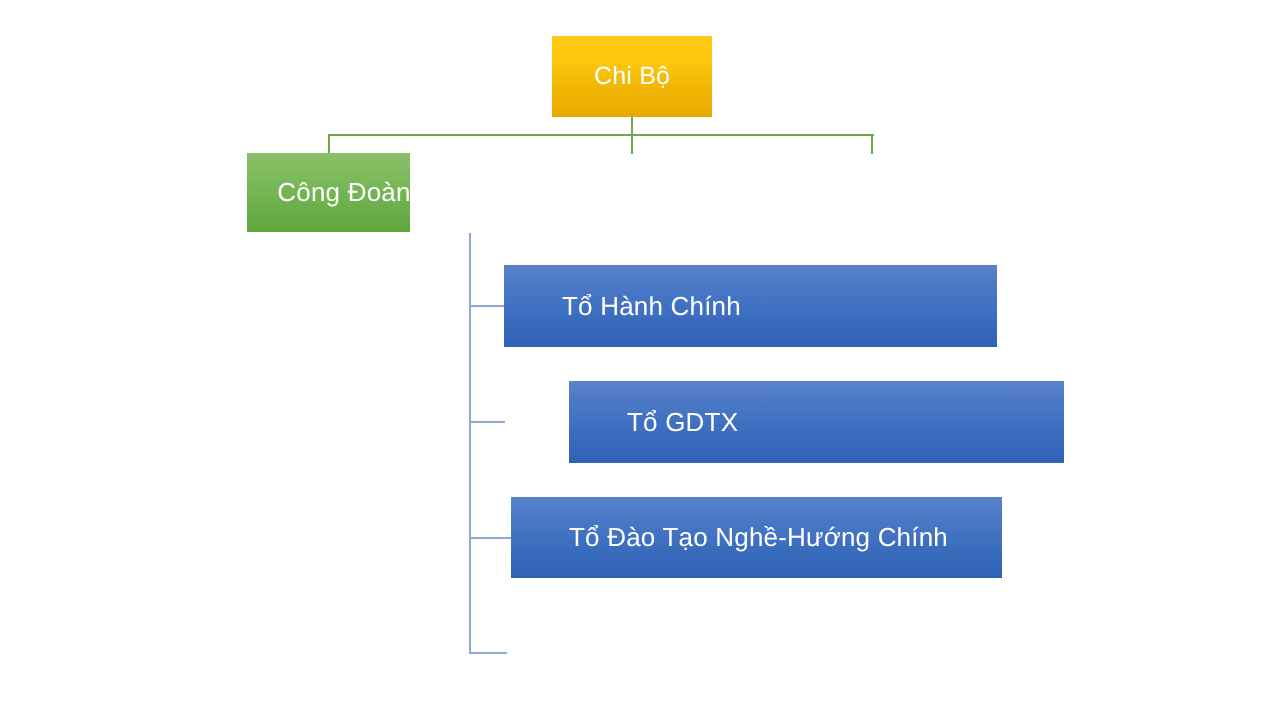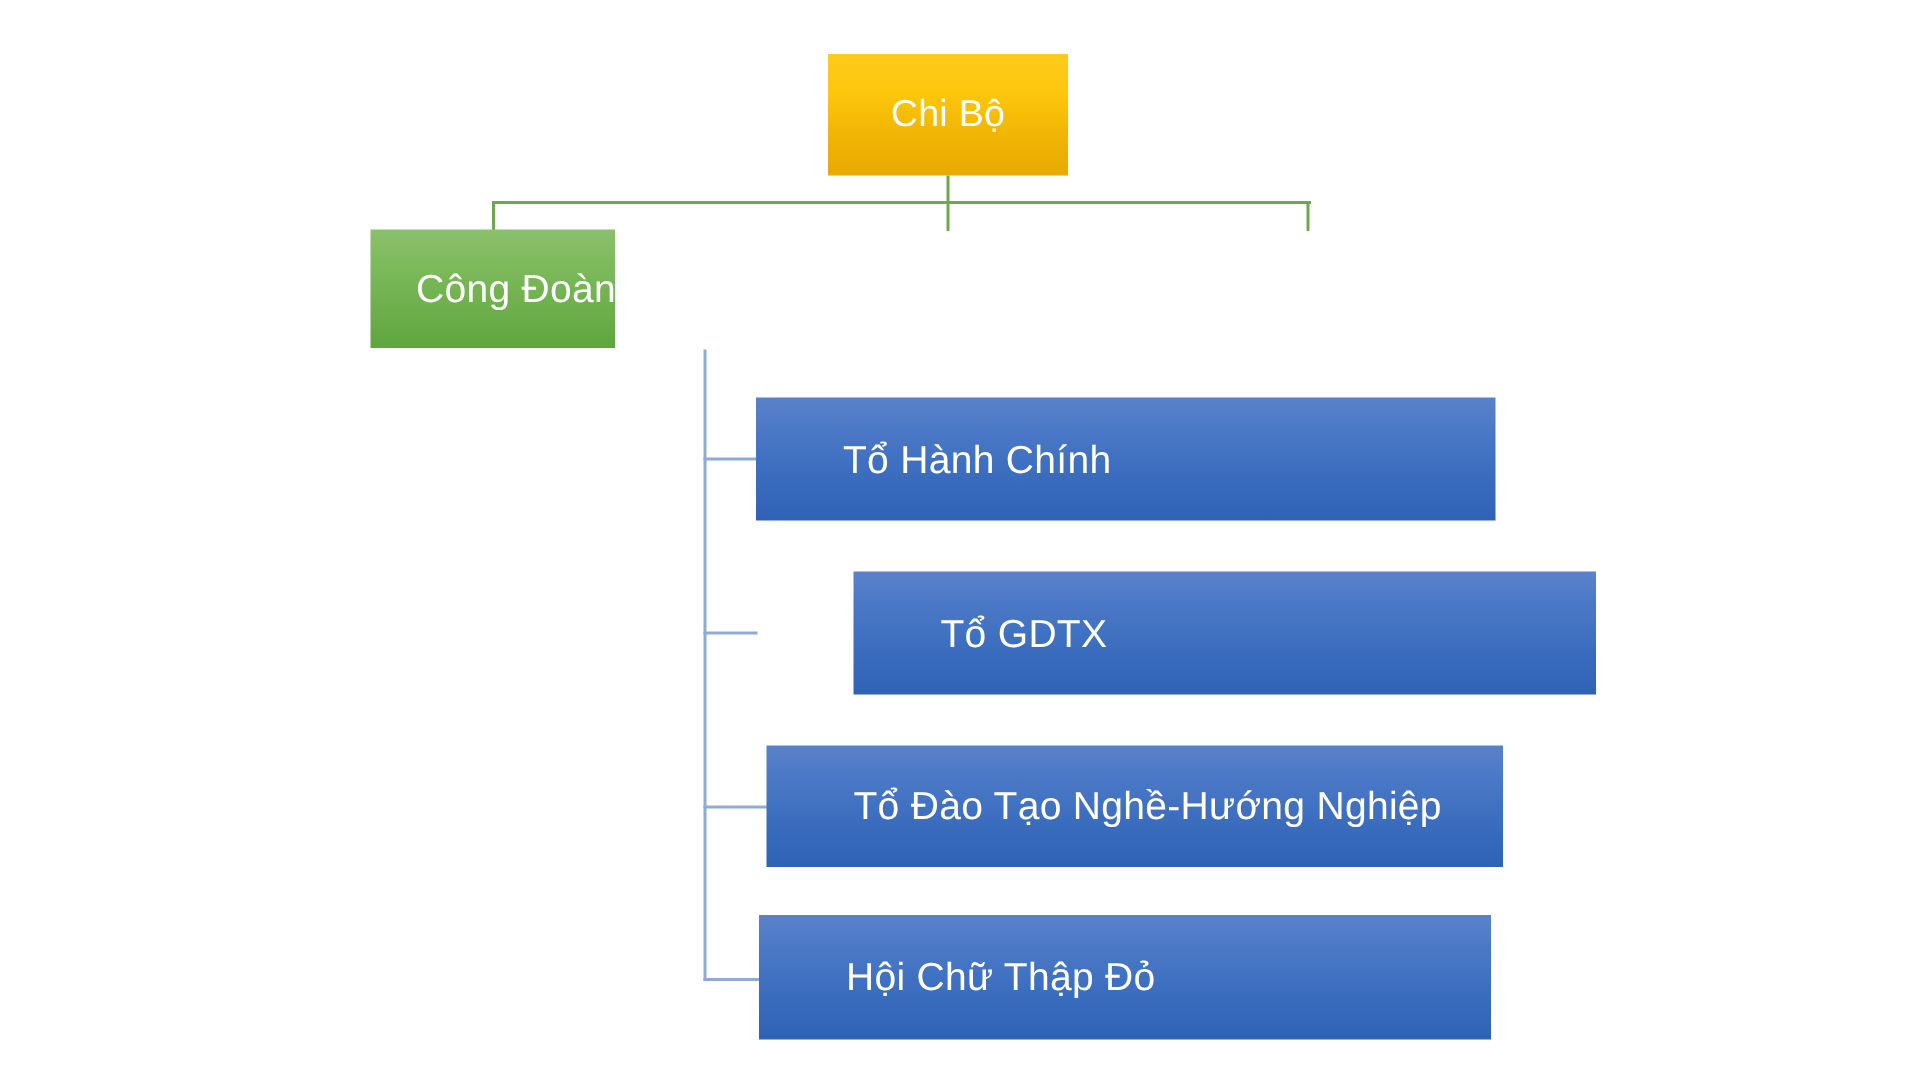--- a/index.html
+++ b/index.html
@@ -110,20 +110,17 @@
 
   <div class="node node--blue" style="left:504px; top:265px; width:493px; height:82px;">
     <span class="node-label">Tổ Hành Chính</span>
   </div>
 
   <div class="node node--blue" style="left:528px; top:381px; width:495px; height:82px;margin-left:41px;">
     <span class="node-label">Tổ GDTX</span>
   </div>
 
   <div class="node node--blue" style="left:511px; top:497px; width:491px; height:81px;">
-    <span class="node-label">Tổ Đào Tạo Nghề-Hướng Nghiệp</span>
+    <span class="node-label">Tổ Đào Tạo Nghề-Hướng Chính</span>
   </div>
 
-  <div class="node node--blue" style="left:506px; top:610px; width:488px; height:83px;">
-    <span class="node-label">Hội Chữ Thập Đỏ</span>
-  </div>
 
 </div>
 
 </body></html>

